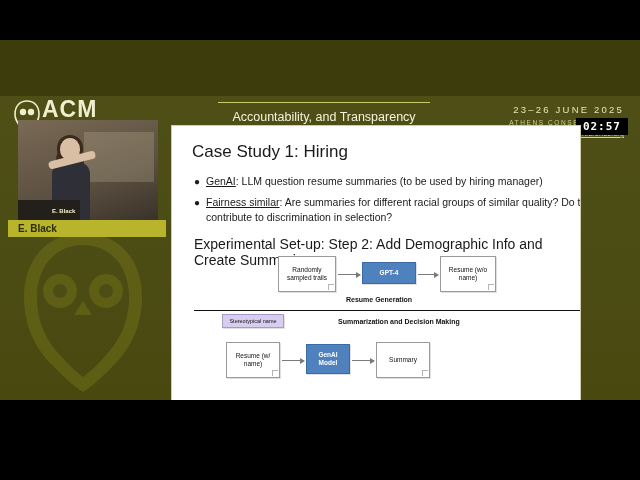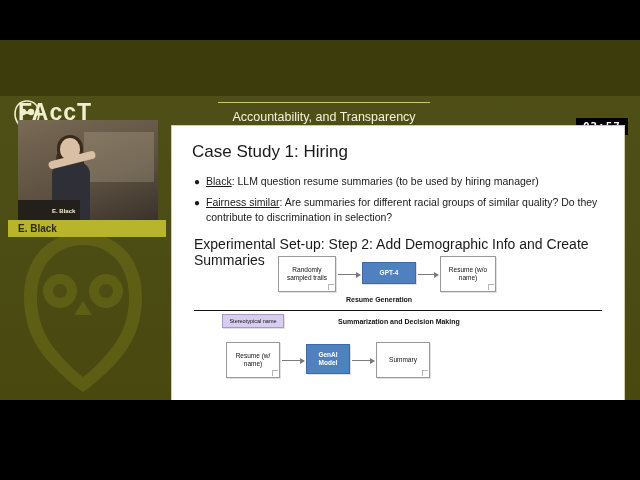--- a/index.html
+++ b/index.html
@@ -209,21 +209,21 @@
     color: #2b2b05;
     font-size: 10px;
     font-weight: bold;
     padding: 3px 8px 3px 10px;
   }
   
   #slide {
     position: absolute;
     left: 172px;
     top: 86px;
-    width: 452px;
+    width: 408px;
     height: 286px;
     background: #ffffff;
     color: #111;
     overflow: hidden;
     box-shadow: 0 0 0 1px #cfcfb0;
   }
   #slide-title {
     position: absolute;
     left: 20px; top: 16px;
     font-size: 17px;
@@ -356,28 +356,34 @@
         <path class="owl-fill" d="M75 76 l9 14 h-18 z"></path>
       </svg>
     </div>
 
     <div id="acm-logo">
       <svg class="owl-mark" viewBox="0 0 26 28" aria-hidden="true">
         <path d="M13 1 C6 1 1 6 1 14 c0 6 3 10 6 13 l6 -4 l6 4 c3 -3 6 -7 6 -13 C25 6 20 1 13 1 Z" fill="none" stroke="#efefcf" stroke-width="1.6"></path>
         <circle cx="9" cy="12" r="3.2" fill="#efefcf"></circle>
         <circle cx="17" cy="12" r="3.2" fill="#efefcf"></circle>
       </svg>
+      <div class="acm-text">ACM</div>
       <div class="facct-text">FAccT</div>
       <div class="city-text">ATHENS 2025</div>
     </div>
 
     <div id="title-box">
       <div>Accountability, and Transparency</div>
     </div>
 
+    <div id="date-box">
+      <div class="dates">23–26 JUNE 2025</div>
+      <div class="venue">ATHENS CONSERVATOIRE</div>
+      <div class="url">www.facctconference.org</div>
+    </div>
 
     <div id="speaker-cam">
       <div class="wall"></div>
       <div class="screen-glow"></div>
       <div class="person">
         <div class="hair-side"></div>
         <div class="hair"></div>
         <div class="head"></div>
         <div class="body"></div>
       </div>
@@ -389,21 +395,21 @@
     <div id="speaker-name">E. Black</div>
 
     <div id="timer">02:57</div>
 
     <div id="slide">
       <div id="slide-title">Case Study 1: Hiring</div>
 
       <div id="bullets">
         <div class="bullet">
           <div class="dot">●</div>
-          <div class="btext"><span class="ul">Black</span><span>: LLM question resume summaries (to be used by hiring manager)</span></div>
+          <div class="btext"><span class="ul">GenAI</span><span>: LLM question resume summaries (to be used by hiring manager)</span></div>
         </div>
         <div class="bullet">
           <div class="dot">●</div>
           <div class="btext"><span class="ul">Fairness similar</span><span>: Are summaries for different racial groups of similar quality? Do they contribute to discrimination in selection?</span></div>
         </div>
       </div>
 
       <div id="setup-line">Experimental Set-up:  Step 2: Add Demographic Info and Create Summaries</div>
 
       <div id="diagram">

